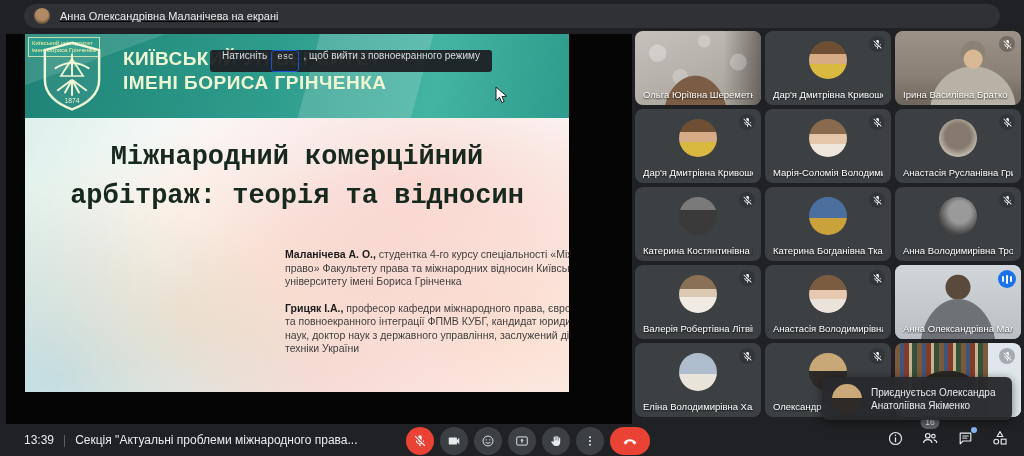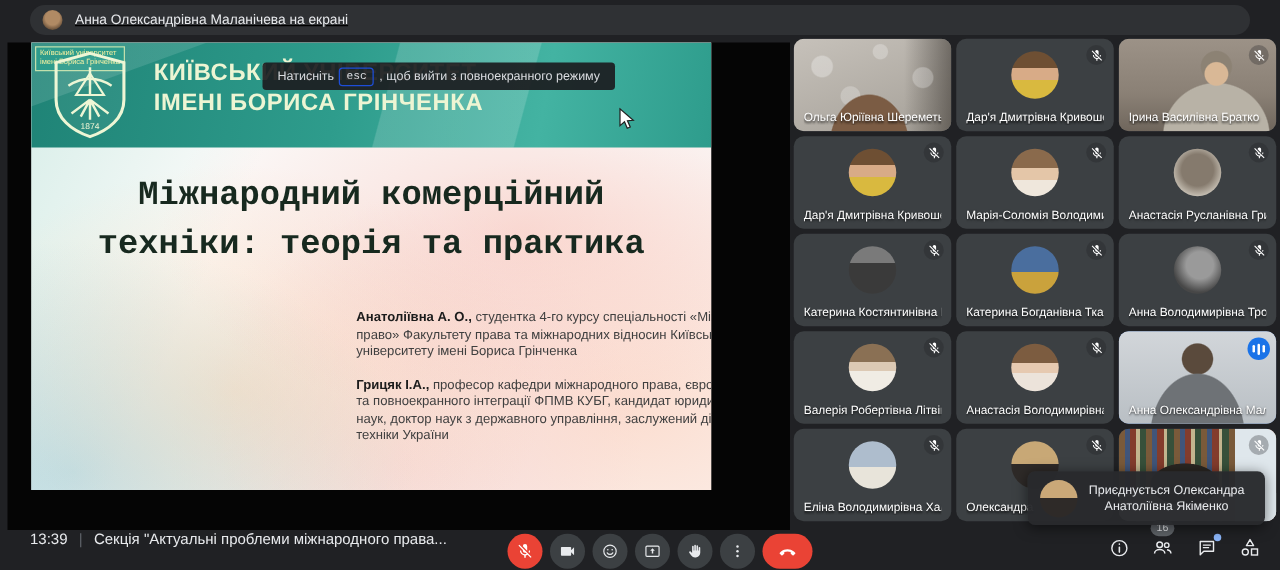--- a/index.html
+++ b/index.html
@@ -36,21 +36,21 @@
       font-weight:bold;font-size:19px;line-height:24px;letter-spacing:.5px;}
   .slide-title{position:absolute;left:0;top:104px;width:100%;text-align:center;
       font-family:Liberation Mono, monospace;font-weight:bold;font-size:27px;line-height:39px;
       color:var(--c-slide-title,#17291f);}
   .slide-body{position:absolute;left:260px;top:214px;width:332px;
       font-size:10.5px;line-height:13.5px;color:#3f3f3f;}
   .slide-body p{margin:0 0 13px 0;}
   .slide-body b{color:#1c1c1c;}
 
   
-  .esc-toast{position:absolute;left:210px;top:50px;height:22px;display:inline-flex;align-items:center;
+  .esc-toast{position:absolute;left:210px;top:50px;height:22px;display:inline-flex;
       padding:0 12px;background:rgba(28,29,32,.93);border-radius:3px;color:#dadce0;font-size:10px;white-space:nowrap;z-index:6;}
   .esc-key{display:inline-block;border:1px solid #1d4ed8;border-radius:3px;padding:0 5px;margin:0 4px;
       font-family:"Liberation Mono",monospace;font-size:9px;line-height:13px;}
 
   
   .cursor{position:absolute;left:494px;top:86px;z-index:7;}
 
   
   .grid{position:absolute;left:635px;top:31px;width:386px;height:386px;display:grid;
         grid-template-columns:repeat(3,126px);grid-auto-rows:74px;gap:4px;}
@@ -102,27 +102,27 @@
       radial-gradient(circle at 50% 34%, #d6b49a 0 9px, transparent 10px);}
   .v-books{background:
       linear-gradient(90deg, transparent 74%, #dfe7ec 74%),
       linear-gradient(0deg, #d8dcdf 0 30%, transparent 31%),
       repeating-linear-gradient(90deg,#7a5a3a 0 5px,#40557a 5px 9px,#833c2c 9px 14px,#c3b58e 14px 17px,#37503a 17px 22px);}
   .v-books .person{background:radial-gradient(ellipse at 42% 60%, #2a2622 0 26%, transparent 27%);}
 
   
   .toast{position:absolute;left:822px;top:377px;width:190px;height:43px;border-radius:6px;
       background:rgba(40,41,44,.97);box-shadow:0 2px 10px rgba(0,0,0,.5);display:flex;align-items:center;
-      gap:9px;padding:0 10px;box-sizing:border-box;z-index:8;text-align:center;}
+      gap:9px;padding:0 10px;box-sizing:border-box;z-index:8;}
   .toast .tavatar{width:30px;height:30px;border-radius:50%;flex:none;}
   .toast .ttext{font-size:10px;line-height:13px;color:#e8eaed;}
 
   
   .bbar{position:absolute;left:0;right:0;bottom:0;height:32px;background:var(--c-page,#202124);}
-  .bleft{position:absolute;left:24px;top:0;height:32px;display:flex;align-items:flex-start;gap:9px;}
+  .bleft{position:absolute;left:24px;top:0;height:32px;display:flex;align-items:center;gap:9px;}
   .btime{font-size:12px;color:#e8eaed;}
   .bdiv{color:#5f6368;font-size:12px;}
   .btitle{font-size:12px;color:#e8eaed;max-width:335px;white-space:nowrap;overflow:hidden;text-overflow:clip;}
   .controls{position:absolute;left:406px;top:2px;height:30px;display:flex;align-items:center;gap:6px;}
   .cbtn{width:28px;height:28px;border-radius:50%;background:var(--c-surface,#3c4043);border:none;padding:0;
         display:flex;align-items:center;justify-content:center;cursor:pointer;}
   .cbtn.red{background:var(--c-danger,#ea4335);}
   .cbtn.end{width:40px;border-radius:14px;}
   .rightbar{position:absolute;right:14px;top:4px;display:flex;gap:15px;align-items:center;}
   .ricon{position:relative;width:20px;height:20px;display:flex;align-items:center;justify-content:center;cursor:pointer;}
@@ -154,24 +154,24 @@
         <path d="M30 16 L21 30 H39 Z" fill="none" stroke="#eef6d5" stroke-width="1.4"></path>
         <path d="M30 33 L18 42 M30 33 L24 44 M30 33 L30 46 M30 33 L36 44 M30 33 L42 42" stroke="#eef6d5" stroke-width="1.6"></path>
         <text x="30" y="52" text-anchor="middle" font-size="5.5" fill="#eef6d5">1874</text>
       </svg>
       <div class="uni-name">
         <div>КИЇВСЬКИЙ УНІВЕРСИТЕТ</div>
         <div>ІМЕНІ БОРИСА ГРІНЧЕНКА</div>
       </div>
       <div class="slide-title">
         <div>Міжнародний комерційний</div>
-        <div>техніки: теорія та практика</div>
+        <div>арбітраж: теорія та відносин</div>
       </div>
       <div class="slide-body">
-        <p><b>Анатоліївна А. О.,</b><span> студентка 4-го курсу спеціальності «Міжнародне право» Факультету права та міжнародних відносин Київського університету імені Бориса Грінченка</span></p>
+        <p><b>Маланічева А. О.,</b><span> студентка 4-го курсу спеціальності «Міжнародне право» Факультету права та міжнародних відносин Київського університету імені Бориса Грінченка</span></p>
         <p><b>Грицяк І.А.,</b><span> професор кафедри міжнародного права, європейської та повноекранного інтеграції ФПМВ КУБГ, кандидат юридичних наук, доктор наук з державного управління, заслужений діяч науки і техніки України</span></p>
       </div>
     </div>
   </div>
 
   <div class="esc-toast">
     <span>Натисніть</span>
     <span class="esc-key">esc</span>
     <span>, щоб вийти з повноекранного режиму</span>
   </div>

